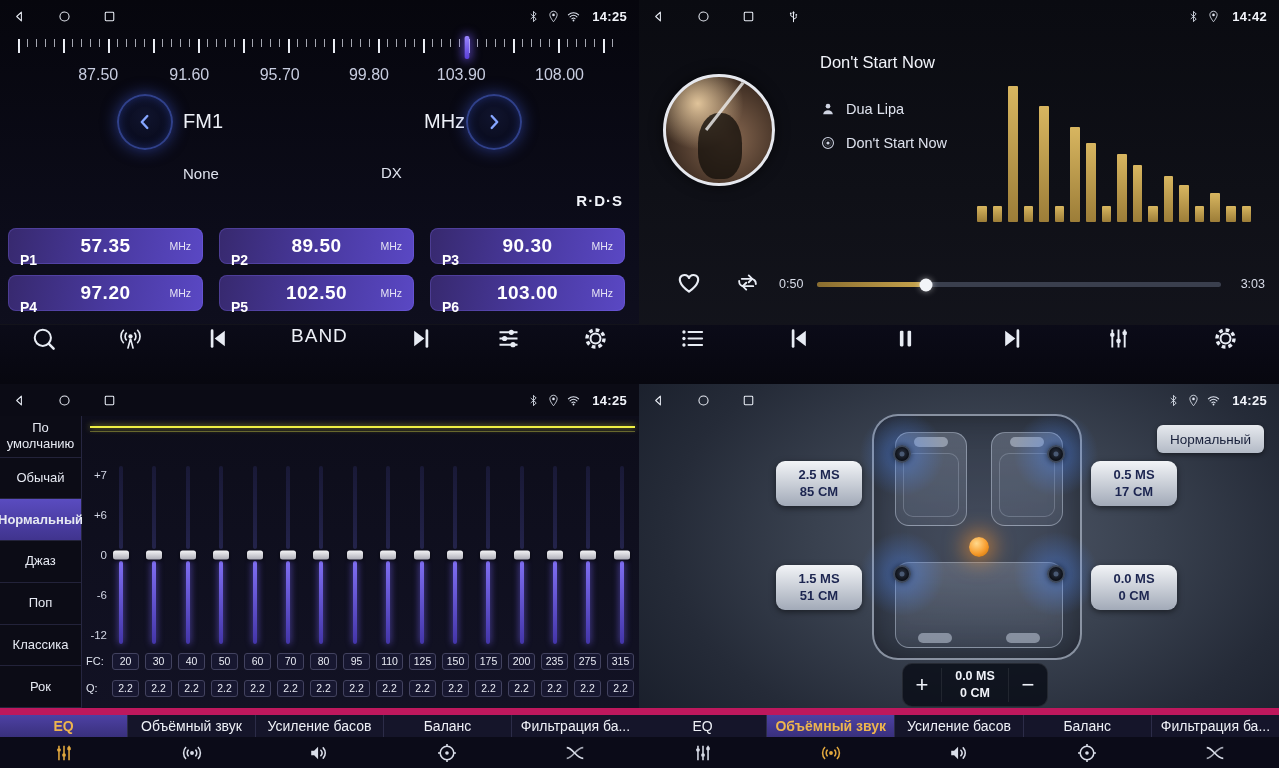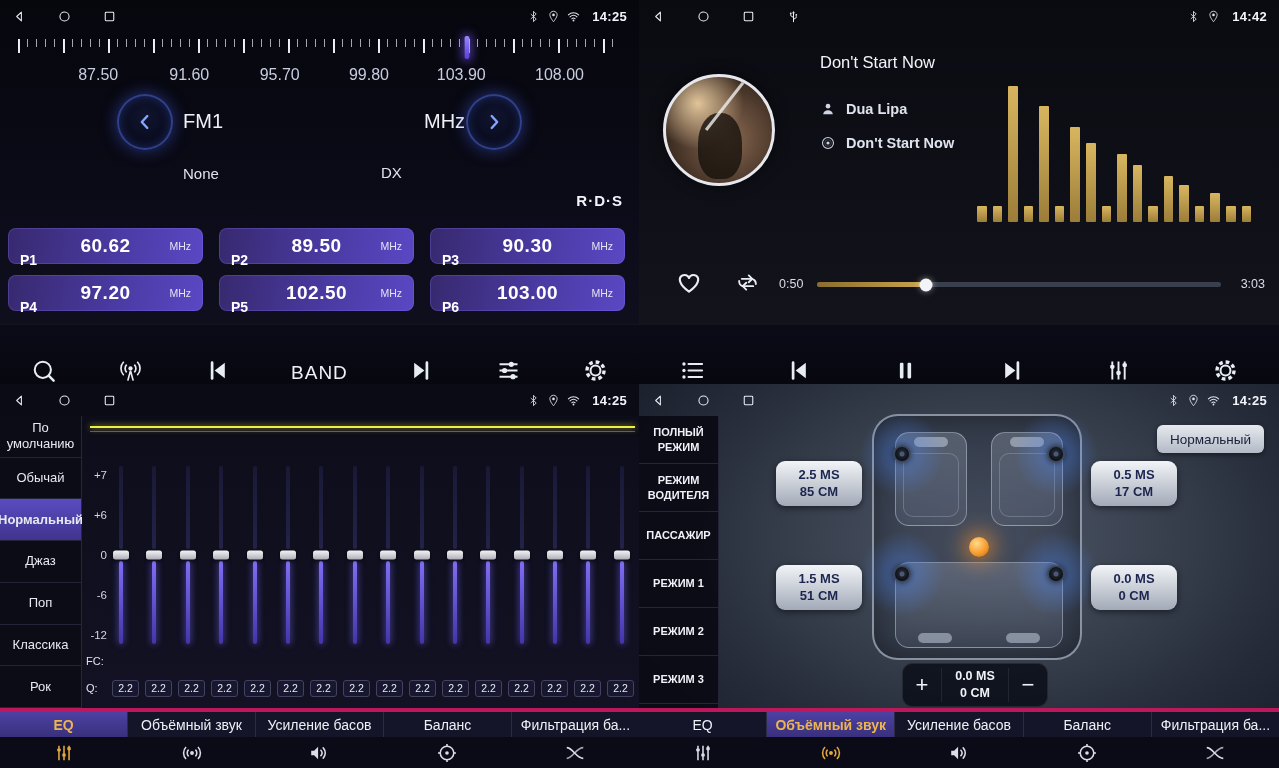--- a/index.html
+++ b/index.html
@@ -20,21 +20,21 @@
   .sb-left { display:flex; gap:30px; align-items:center; }
   .sb-right { display:flex; gap:7px; align-items:center; }
   .sb-btn { background:none; border:0; color:#e9edf5; cursor:pointer; display:flex; }
   .sb-btn svg { width:15px; height:15px; }
   .sb-ind { color:#dfe4ef; display:flex; }
   .sb-ind svg { width:13px; height:13px; }
   .sb-time { font-size:13px; font-weight:bold; margin-left:5px; letter-spacing:.3px; color:#f2f4fa; }
 
   
   .toolbar { position:absolute; left:0; right:0; bottom:0; height:60px;
-             background:linear-gradient(180deg,#0b0b18,#07070f); display:flex; align-items:flex-end;
+             background:linear-gradient(180deg,#0b0b18,#07070f); display:flex; align-items:flex-start;
              justify-content:space-around; border-top:1px solid rgba(255,255,255,.05); }
   .tb-btn { background:none; border:0; color:#e8ecf4; display:flex; align-items:center;
             justify-content:center; cursor:pointer; }
   .tb-btn svg { width:27px; height:27px; }
   .tb-band { font-size:19px; letter-spacing:1px; color:#eef1f8; }
 
   
   .ruler { position:absolute; left:18px; right:18px; top:36px; height:46px; }
   .ticks.minor { position:absolute; left:0; right:0; top:3px; height:8px;
     background:repeating-linear-gradient(90deg,rgba(232,236,248,.7) 0 1px,transparent 1px 9px); }
@@ -73,21 +73,21 @@
   .album-art { position:absolute; left:24px; top:74px; width:112px; height:112px; border-radius:50%;
     border:3px solid #e6e8ee; box-shadow:0 0 14px rgba(0,0,0,.6); overflow:hidden;
     background:radial-gradient(circle at 30% 25%,rgba(232,203,160,.95),rgba(0,0,0,0) 42%),
                radial-gradient(circle at 58% 58%,#8a6a52,#3a2a20 70%,#17100c); }
   .album-art::after { content:""; position:absolute; left:30%; top:34%; width:42%; height:62%;
     background:#16110d; border-radius:46% 46% 40% 40%; opacity:.8; }
   .album-art::before { content:""; position:absolute; left:56%; top:-6%; width:3px; height:62%;
     background:rgba(240,240,240,.8); transform:rotate(38deg); z-index:2; }
   .pl-title { position:absolute; left:181px; top:53px; font-size:16.5px; color:#f2f4fa; }
   .pl-row { position:absolute; left:181px; display:flex; gap:10px; align-items:center;
-    font-size:14.5px; color:#dfe3ee;font-weight:bold; }
+    font-size:14.5px; color:#dfe3ee; }
   .pl-row svg { width:16px; height:16px; color:#cfd4e2; }
   .pl-artist { top:101px; } .pl-track { top:135px; }
   .spectrum { position:absolute; left:338px; top:86px; width:274px; height:136px;
     display:flex; align-items:flex-end; gap:6px; }
   .sbar { flex:1; background:linear-gradient(180deg,#d8b660,#9c7d38); border-radius:1px; }
   .ctl { position:absolute; background:none; border:0; color:#e9edf5; cursor:pointer; }
   .heart-btn { left:36px; top:268px; width:28px; height:28px; }
   .repeat-btn { left:96px; top:270px; width:25px; height:25px; }
   .ctl svg { width:100%; height:100%; }
   .time-elapsed { position:absolute; left:140px; top:277px; font-size:12.5px; color:#d8dce8;text-align:center; }
@@ -127,21 +127,21 @@
   .fq-row { position:absolute; left:86px; right:5px; height:18px; display:flex;
     align-items:center; gap:4px; }
   .fc-row { top:268px; } .q-row2 { top:295px; }
   .fq-lab { font-size:11px; color:#dfe3ee; width:22px; }
   .fq-cells { flex:1; display:flex; justify-content:space-between; }
   .fq-cell { width:27px; height:17px; line-height:15px; text-align:center; font-size:10.5px;
     color:#e8eaf2; background:#171730; border:1px solid #42425f; border-radius:3px; cursor:pointer; }
 
   
   .tabbar { position:absolute; left:0; right:0; top:324px; height:29px; display:flex;
-    background:#15152a; border-top:4px solid #be185d; }
+    background:#15152a; border-top:7px solid #be185d; }
   .tab { flex:1; display:flex; align-items:center; justify-content:center; font-size:14px;
     color:#eef0f6; border-right:1px solid #2c2c48; cursor:pointer; white-space:nowrap; overflow:hidden; }
   .tab:last-child { border-right:0; }
   .tab.active { background:linear-gradient(180deg,#4d41a4,#39307c); color:#eeb54e; font-weight:bold; }
   .iconrow { position:absolute; left:0; right:0; top:353px; height:31px; display:flex; background:#0b0b18; }
   .irow-btn { flex:1; display:flex; align-items:center; justify-content:center; color:#d9dde8;
     background:none; border:0; cursor:pointer; }
   .irow-btn svg { width:22px; height:22px; }
   .irow-btn.active { color:#e2a83e; }
 
@@ -392,21 +392,21 @@
         <svg viewBox="0 0 24 24">
           <use href="#i-chevr"></use>
         </svg>
       </button>
     <div class="signal-label">None</div>
     <div class="dx-label">DX</div>
     <div class="rds-badge">R·D·S</div>
     <div class="presets">
         <button class="preset">
           <span class="p-label">P1</span>
-          <span class="p-freq">60.62</span>
+          <span class="p-freq">57.35</span>
           <span class="p-unit">MHz</span>
         </button>
         <button class="preset">
           <span class="p-label">P2</span>
           <span class="p-freq">89.50</span>
           <span class="p-unit">MHz</span>
         </button>
         <button class="preset">
           <span class="p-label">P3</span>
           <span class="p-freq">90.30</span>
@@ -716,20 +716,38 @@
           </div>
           <div class="eq-slider">
             <div class="tr tr-top"></div>
             <div class="tr tr-bot"></div>
             <div class="eq-thumb"></div>
           </div>
         </div>
     </div>
     <div class="fq-row fc-row">
       <span class="fq-lab">FC:</span>
+      <div class="fq-cells">
+          <div class="fq-cell">20</div>
+          <div class="fq-cell">30</div>
+          <div class="fq-cell">40</div>
+          <div class="fq-cell">50</div>
+          <div class="fq-cell">60</div>
+          <div class="fq-cell">70</div>
+          <div class="fq-cell">80</div>
+          <div class="fq-cell">95</div>
+          <div class="fq-cell">110</div>
+          <div class="fq-cell">125</div>
+          <div class="fq-cell">150</div>
+          <div class="fq-cell">175</div>
+          <div class="fq-cell">200</div>
+          <div class="fq-cell">235</div>
+          <div class="fq-cell">275</div>
+          <div class="fq-cell">315</div>
+        </div>
     </div>
     <div class="fq-row q-row2">
       <span class="fq-lab">Q:</span>
       <div class="fq-cells">
           <div class="fq-cell">2.2</div>
           <div class="fq-cell">2.2</div>
           <div class="fq-cell">2.2</div>
           <div class="fq-cell">2.2</div>
           <div class="fq-cell">2.2</div>
           <div class="fq-cell">2.2</div>
@@ -812,28 +830,20 @@
             </svg>
           </span>
           <span class="sb-ind">
             <svg viewBox="0 0 24 24">
               <use href="#i-wifi"></use>
             </svg>
           </span>
           <span class="sb-time">14:25</span>
         </div>
       </header>
-    <aside class="fld-side">
-        <div class="fld-item">ПОЛНЫЙ РЕЖИМ</div>
-        <div class="fld-item">РЕЖИМ ВОДИТЕЛЯ</div>
-        <div class="fld-item">ПАССАЖИР</div>
-        <div class="fld-item">РЕЖИМ 1</div>
-        <div class="fld-item">РЕЖИМ 2</div>
-        <div class="fld-item">РЕЖИМ 3</div>
-      </aside>
     <button class="fld-preset-btn">Нормальный</button>
     <div class="cabin">
       <div class="seat s-fl"></div>
       <div class="seat s-fr"></div>
       <div class="bench">
         <div class="hr hr1"></div>
         <div class="hr hr2"></div>
       </div>
       <div class="glow g-fl"></div>
       <div class="glow g-fr"></div>

